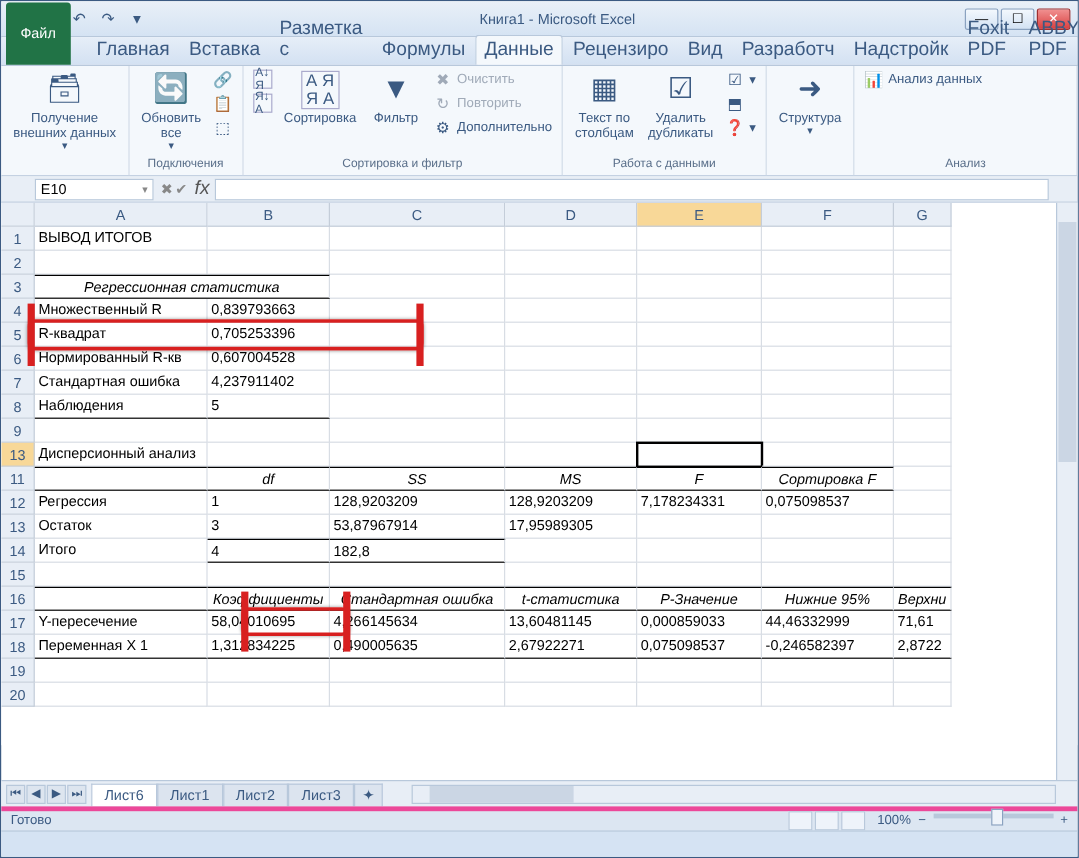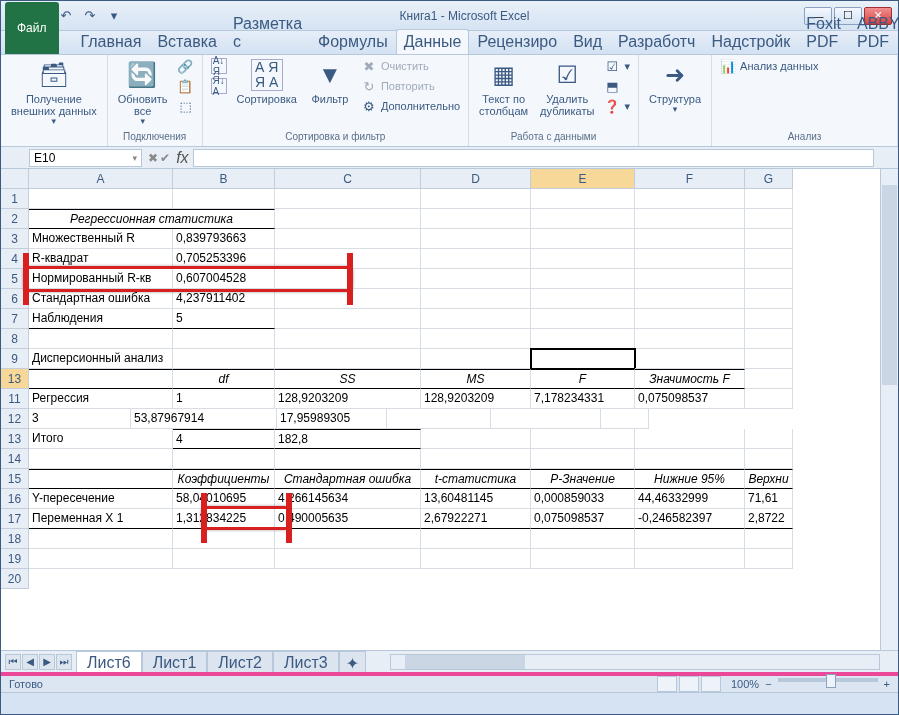--- a/index.html
+++ b/index.html
@@ -24,21 +24,21 @@
 .rgroup-body { display: flex; gap: 4px; align-items: flex-start; flex: 1; }
 .rgroup-label { font-size: 10px; color: #5a6f8a; text-align: center; padding-bottom: 2px; }
 .rbtn-lg { display: flex; flex-direction: column; align-items: center; justify-content: center; padding: 2px 4px; font-size: 11px; color: #3b5a82; cursor: pointer; text-align: center; line-height: 1.1; min-width: 50px; }
 .rbtn-lg .icn { width: 32px; height: 32px; margin-bottom: 2px; display: flex; align-items: center; justify-content: center; font-size: 24px; }
 .rbtn-txt { font-size: 11px; color: #3b5a82; cursor: pointer; display: flex; align-items: center; gap: 4px; padding: 1px 2px; }
 .rbtn-txt.disabled { color: #a0aab8; }
 .rbtn-txt .icn-s { width: 16px; height: 16px; display: inline-flex; align-items: center; justify-content: center; font-size: 13px; }
 .stack { display: flex; flex-direction: column; gap: 2px; }
 
 .namebox-row { background: #e8eef6; height: 22px; border-bottom: 1px solid #b8c8db; display: flex; align-items: center; }
-.namebox { width: 113px; background: #fff; border: 1px solid #b8c8db; height: 18px; margin-left: 28px; font-size: 12px; padding: 0 4px; display: flex; align-items: center; justify-content: space-between; }
+.namebox { width: 99px; background: #fff; border: 1px solid #b8c8db; height: 18px; margin-left: 28px; font-size: 12px; padding: 0 4px; display: flex; align-items: center; justify-content: space-between; }
 .fx-btns { display: flex; gap: 2px; margin: 0 6px; color: #888; font-size: 12px; }
 .fx-label { font-style: italic; font-size: 16px; color: #555; margin-right: 4px; }
 .formula-bar { flex: 1; background: #fff; border: 1px solid #b8c8db; height: 18px; margin-right: 24px; }
 
 .grid-area { position: relative; background: #fff; height: 452px; overflow: hidden; }
 .corner { position: absolute; left: 0; top: 0; width: 28px; height: 20px; background: #e8eef6; border-right: 1px solid #c4cdd9; border-bottom: 1px solid #c4cdd9; }
 .col-headers { position: absolute; left: 28px; top: 0; height: 20px; display: flex; }
 .col-h { background: #e8eef6; border-right: 1px solid #c4cdd9; border-bottom: 1px solid #c4cdd9; text-align: center; font-size: 12px; color: #3b5a82; line-height: 20px; }
 .col-h.sel { background: #f8d898; }
 .row-headers { position: absolute; left: 0; top: 20px; width: 28px; }
@@ -52,21 +52,21 @@
 .cell.bt { border-top: 1px solid #000; }
 .cell.bb { border-bottom: 1px solid #000; }
 .cell.active { outline: 2px solid #000; outline-offset: -1px; }
 
 .highlight { position: absolute; border: 3px solid #d82020; border-radius: 6px; pointer-events: none; box-shadow: 0 0 3px rgba(0,0,0,.4); }
 .hl-bar { position: absolute; background: #d82020; pointer-events: none; }
 
 .sheet-tabs { position: absolute; left: 0; right: 0; background: #e8eef6; height: 22px; border-top: 1px solid #b8c8db; display: flex; align-items: center; bottom: 42px; }
 .st-nav { display: flex; gap: 1px; padding: 0 4px; }
 .st-nav span { width: 16px; height: 16px; background: #dde5ef; border: 1px solid #b8c8db; font-size: 10px; text-align: center; line-height: 14px; color: #3b5a82; cursor: pointer; }
-.st-tab { background: #fff; border: 1px solid #b8c8db; border-bottom: none; padding: 2px 10px; font-size: 16px; color: #3b5a82; margin-top: 2px; cursor: pointer; }
+.st-tab { background: #fff; border: 1px solid #b8c8db; border-bottom: none; padding: 2px 10px; font-size: 12px; color: #3b5a82; margin-top: 2px; cursor: pointer; }
 .st-tab.inactive { background: #dce4ef; }
 .hscroll { flex: 1; margin: 0 18px 0 24px; height: 16px; background: #e8eef6; border: 1px solid #b8c8db; position: relative; }
 .hscroll::before { content: ""; position: absolute; left: 14px; top: 0; bottom: 0; width: 120px; background: #cbd6e4; }
 
 .statusbar { position: absolute; bottom: 22px; left: 0; right: 0; height: 20px; background: #dce6f2; border-top: 4px solid #ec4899; display: flex; align-items: center; font-size: 11px; color: #3b5a82; padding: 0 8px; }
 .statusbar .view-btns { margin-left: auto; display: flex; gap: 2px; }
 .statusbar .vb { width: 20px; height: 16px; border: 1px solid #b8c8db; background: #eef3fa; cursor: pointer; }
 .statusbar .zoom { display: flex; align-items: flex-start; gap: 6px; margin-left: 10px; }
 .zoom-slider { width: 100px; height: 4px; background: #b8c8db; position: relative; }
 .zoom-slider::after { content: ""; position: absolute; left: 48px; top: -4px; width: 8px; height: 12px; background: #eef3fa; border: 1px solid #8aa2c0; }
@@ -272,20 +272,29 @@
       <div class="row-h">14</div>
       <div class="row-h">15</div>
       <div class="row-h">16</div>
       <div class="row-h">17</div>
       <div class="row-h">18</div>
       <div class="row-h">19</div>
       <div class="row-h">20</div>
     </div>
   <div class="cells" id="cells">
       <div class="row">
+        <div class="cell cw-A">ВЫВОД ИТОГОВ</div>
+        <div class="cell cw-B"></div>
+        <div class="cell cw-C"></div>
+        <div class="cell cw-D"></div>
+        <div class="cell cw-E"></div>
+        <div class="cell cw-F"></div>
+        <div class="cell cw-G"></div>
+      </div>
+      <div class="row">
         <div class="cell cw-A"></div>
         <div class="cell cw-B"></div>
         <div class="cell cw-C"></div>
         <div class="cell cw-D"></div>
         <div class="cell cw-E"></div>
         <div class="cell cw-F"></div>
         <div class="cell cw-G"></div>
       </div>
       <div class="row">
         <div class="cell cw-A bt bb c" style="overflow: visible; text-align: center; width: 246px; position: relative; font-style: italic;">Регрессионная статистика</div>
@@ -357,33 +366,34 @@
         <div class="cell cw-E active"></div>
         <div class="cell cw-F"></div>
         <div class="cell cw-G"></div>
       </div>
       <div class="row">
         <div class="cell cw-A bt bb"></div>
         <div class="cell cw-B bt bb c">df</div>
         <div class="cell cw-C bt bb c">SS</div>
         <div class="cell cw-D bt bb c">MS</div>
         <div class="cell cw-E bt bb c">F</div>
-        <div class="cell cw-F bt bb c">Значимость F</div>
+        <div class="cell cw-F bt bb c">Сортировка F</div>
         <div class="cell cw-G"></div>
       </div>
       <div class="row">
         <div class="cell cw-A">Регрессия</div>
         <div class="cell cw-B r">1</div>
         <div class="cell cw-C r">128,9203209</div>
         <div class="cell cw-D r">128,9203209</div>
         <div class="cell cw-E r">7,178234331</div>
         <div class="cell cw-F r">0,075098537</div>
         <div class="cell cw-G"></div>
       </div>
       <div class="row">
+        <div class="cell cw-A">Остаток</div>
         <div class="cell cw-B r">3</div>
         <div class="cell cw-C r">53,87967914</div>
         <div class="cell cw-D r">17,95989305</div>
         <div class="cell cw-E"></div>
         <div class="cell cw-F"></div>
         <div class="cell cw-G"></div>
       </div>
       <div class="row">
         <div class="cell cw-A">Итого</div>
         <div class="cell cw-B bt bb r">4</div>

